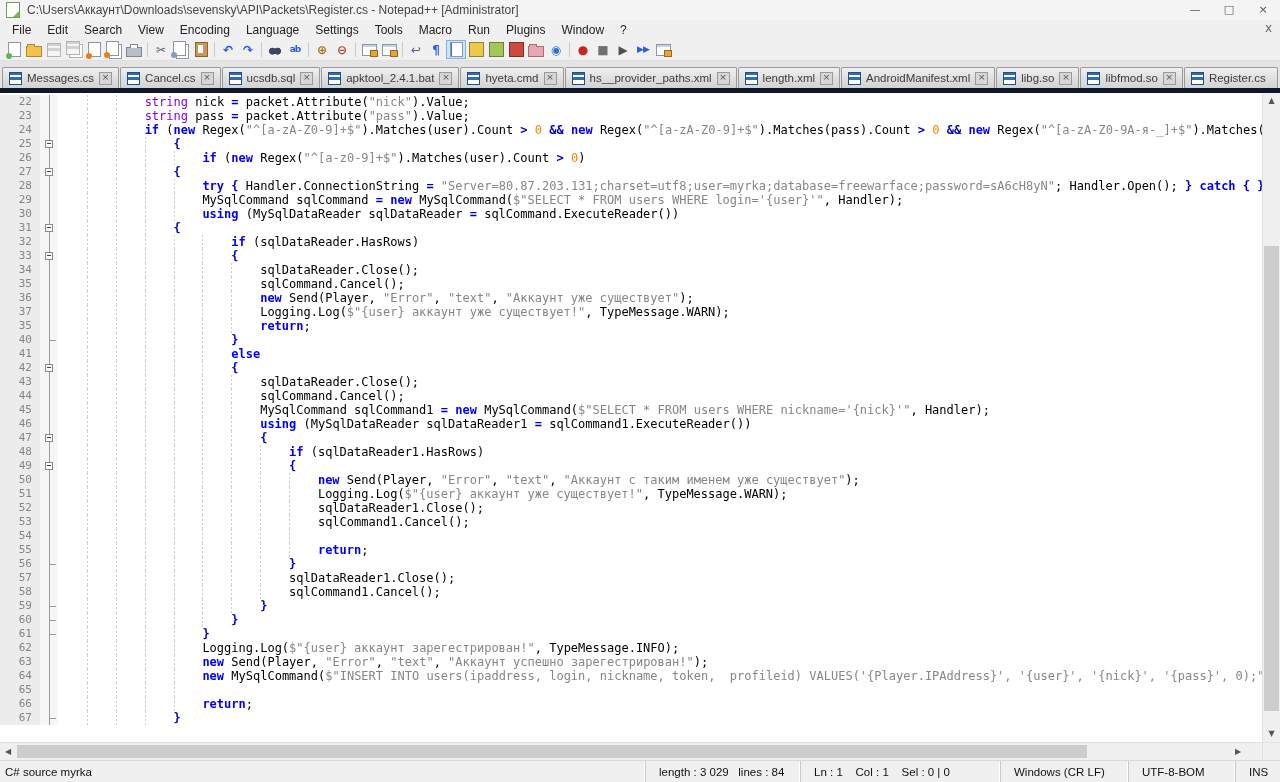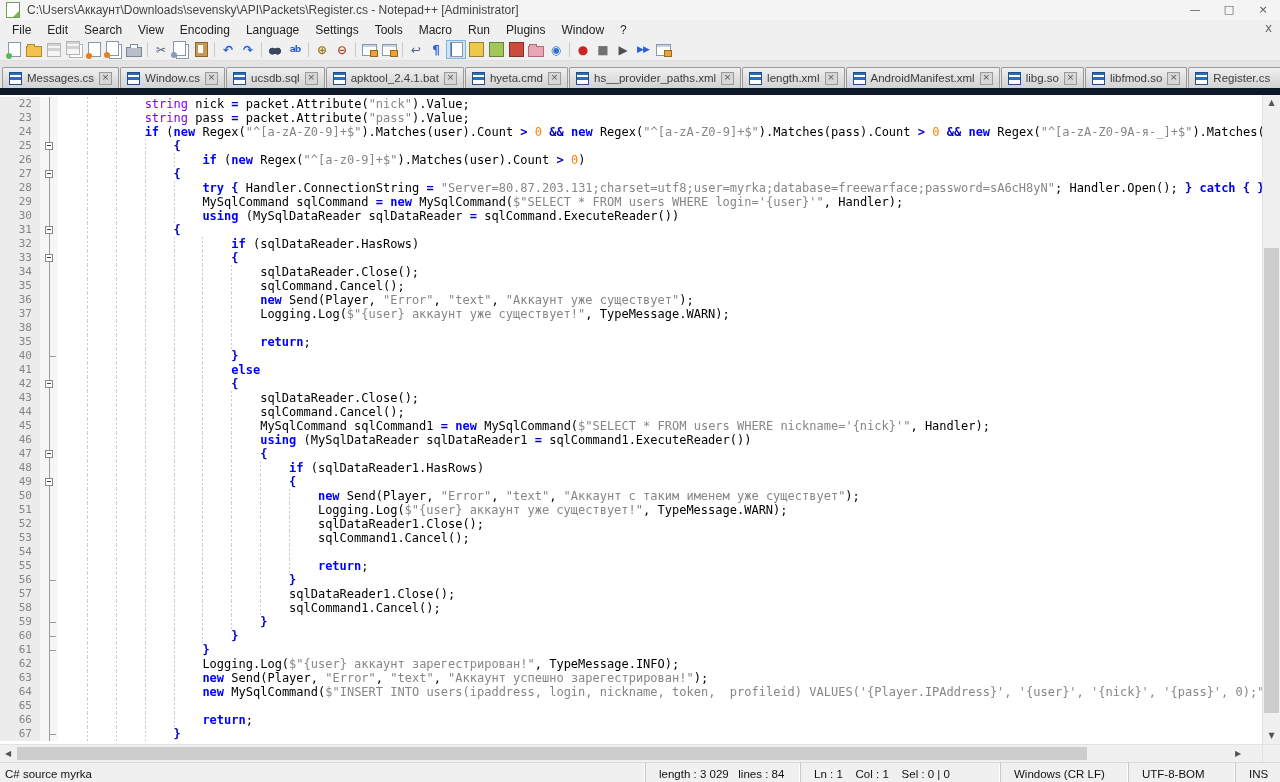--- a/index.html
+++ b/index.html
@@ -44,21 +44,21 @@
   .k-clipboard{width:11px;height:13px;background:#c89858;border:1px solid #8f6526;position:relative;}
   .k-clipboard:before{content:"";position:absolute;left:2px;top:2px;width:5px;height:8px;background:#fff;}
   .k-binoc{width:16px;height:14px;background:
       radial-gradient(circle at 34% 58%,#3c4660 3.2px,transparent 3.8px),
       radial-gradient(circle at 66% 58%,#3c4660 3.2px,transparent 3.8px);}
   .k-winlock{width:13px;height:10px;background:#fff;border:1px solid #8a97a8;position:relative;box-shadow:inset 0 2px 0 #c7d3e2;}
   .k-winlock:after{content:"";position:absolute;right:-2px;bottom:-2px;width:6px;height:5px;background:#e8a33d;border:1px solid #9a6a10;}
   .k-square{width:13px;height:13px;border:1px solid rgba(0,0,0,.35);}
   .k-indent{width:11px;height:13px;background:#fff;border:1px solid #8a97a8;box-shadow:inset 3px 0 0 -2px #3a6fd8;}
   
-  .tabbar{height:27px;background:#e4e4e4;display:flex;align-items:flex-end;padding-left:2px;border-bottom:7px solid #0f172a;position:relative;}
+  .tabbar{height:27px;background:#e4e4e4;display:flex;align-items:flex-end;padding-left:2px;border-bottom:5px solid #0f172a;position:relative;}
   .tab{height:20px;display:flex;align-items:center;padding:0 6px;margin-right:1px;
        background:linear-gradient(#efefef,#d2d2d2);border:1px solid #9a9a9a;border-bottom:none;
        border-radius:2px 2px 0 0;flex:0 0 auto;position:relative;}
   .floppy{width:11px;height:11px;border:1px solid #1d4f8c;background:linear-gradient(#2f6cb4 0 2px,#fff 2px 4px,#2f6cb4 4px 7px,#fff 7px 11px);flex:0 0 auto;}
   .tlabel{font-size:11.5px;color:#3c3c3c;margin:0 5px;white-space:nowrap;}
   .tclose{width:11px;height:11px;border:1px solid #9a9a9a;background:#d6d6d6;color:#555;font-size:9px;line-height:9px;text-align:center;font-style:normal;font-family:"DejaVu Sans",sans-serif;}
   
   .editor-wrap{display:flex;height:649px;background:#fff;}
   .editor{flex:1 1 auto;min-width:0;overflow:hidden;background:#fff;padding-top:2px;}
   .line{display:flex;height:14px;overflow:hidden;}
@@ -240,21 +240,21 @@
   </div>
 
 <div class="tabbar" id="tabbar">
     <div class="tab">
       <b class="floppy"></b>
       <span class="tlabel">Messages.cs</span>
       <i class="tclose">×</i>
     </div>
     <div class="tab">
       <b class="floppy"></b>
-      <span class="tlabel">Window.cs</span>
+      <span class="tlabel">Cancel.cs</span>
       <i class="tclose">×</i>
     </div>
     <div class="tab">
       <b class="floppy"></b>
       <span class="tlabel">ucsdb.sql</span>
       <i class="tclose">×</i>
     </div>
     <div class="tab">
       <b class="floppy"></b>
       <span class="tlabel">apktool_2.4.1.bat</span>
@@ -406,27 +406,20 @@
           <i class="fv"></i>
         </span>
         <div class="code" style="padding-left: 202.16px;"><i class="guide" style="left: 28.88px;"></i><i class="guide" style="left: 57.76px;"></i><i class="guide" style="left: 86.64px;"></i><i class="guide" style="left: 115.52px;"></i><i class="guide" style="left: 144.4px;"></i><i class="guide" style="left: 173.28px;"></i><span class="tk-k">new</span><span class="tk-p"> Send(Player, </span><span class="tk-s">"Error"</span><span class="tk-p">, </span><span class="tk-s">"text"</span><span class="tk-p">, </span><span class="tk-s">"Аккаунт уже существует"</span><span class="tk-p">);</span></div>
       </div>
       <div class="line">
         <span class="num">37</span>
         <span class="fold">
           <i class="fv"></i>
         </span>
         <div class="code" style="padding-left: 202.16px;"><i class="guide" style="left: 28.88px;"></i><i class="guide" style="left: 57.76px;"></i><i class="guide" style="left: 86.64px;"></i><i class="guide" style="left: 115.52px;"></i><i class="guide" style="left: 144.4px;"></i><i class="guide" style="left: 173.28px;"></i><span class="tk-p">Logging.Log(</span><span class="tk-s">$"{user} аккаунт уже существует!"</span><span class="tk-p">, TypeMessage.WARN);</span></div>
-      </div>
-      <div class="line">
-        <span class="num">38</span>
-        <span class="fold">
-          <i class="fv"></i>
-        </span>
-        <div class="code" style="padding-left: 202.16px;"><i class="guide" style="left: 28.88px;"></i><i class="guide" style="left: 57.76px;"></i><i class="guide" style="left: 86.64px;"></i><i class="guide" style="left: 115.52px;"></i><i class="guide" style="left: 144.4px;"></i><i class="guide" style="left: 173.28px;"></i></div>
       </div>
       <div class="line">
         <span class="num">35</span>
         <span class="fold">
           <i class="fv"></i>
         </span>
         <div class="code" style="padding-left: 202.16px;"><i class="guide" style="left: 28.88px;"></i><i class="guide" style="left: 57.76px;"></i><i class="guide" style="left: 86.64px;"></i><i class="guide" style="left: 115.52px;"></i><i class="guide" style="left: 144.4px;"></i><i class="guide" style="left: 173.28px;"></i><span class="tk-k">return</span><span class="tk-p">;</span></div>
       </div>
       <div class="line">
         <span class="num">40</span>

